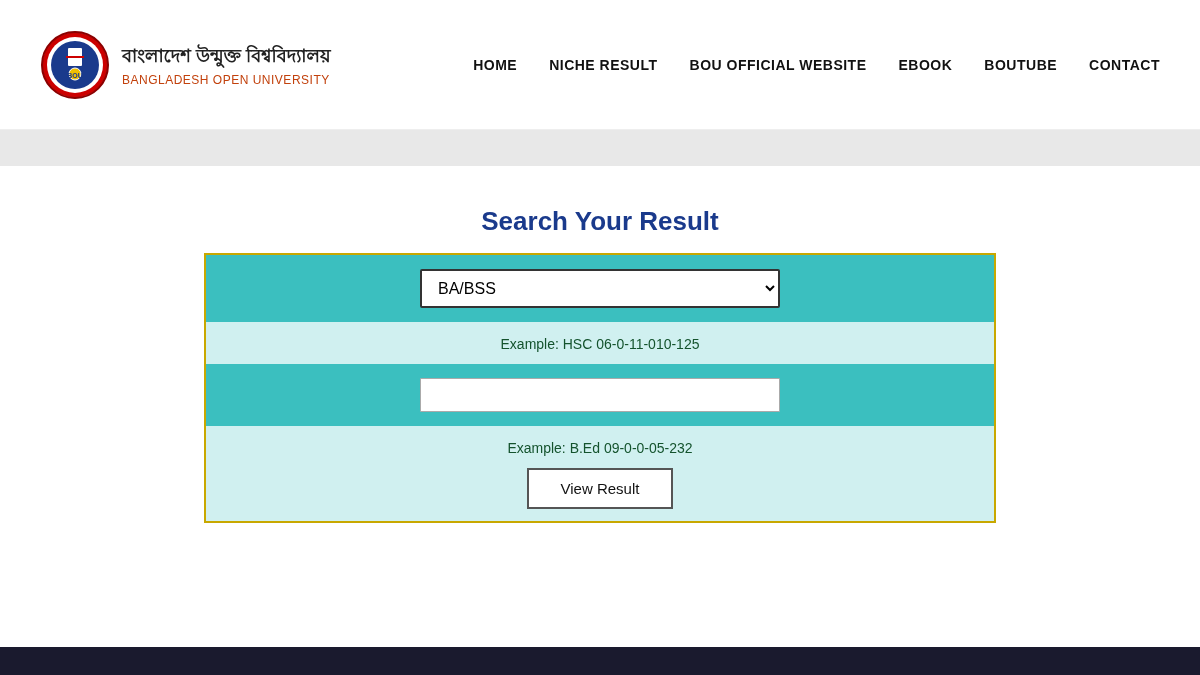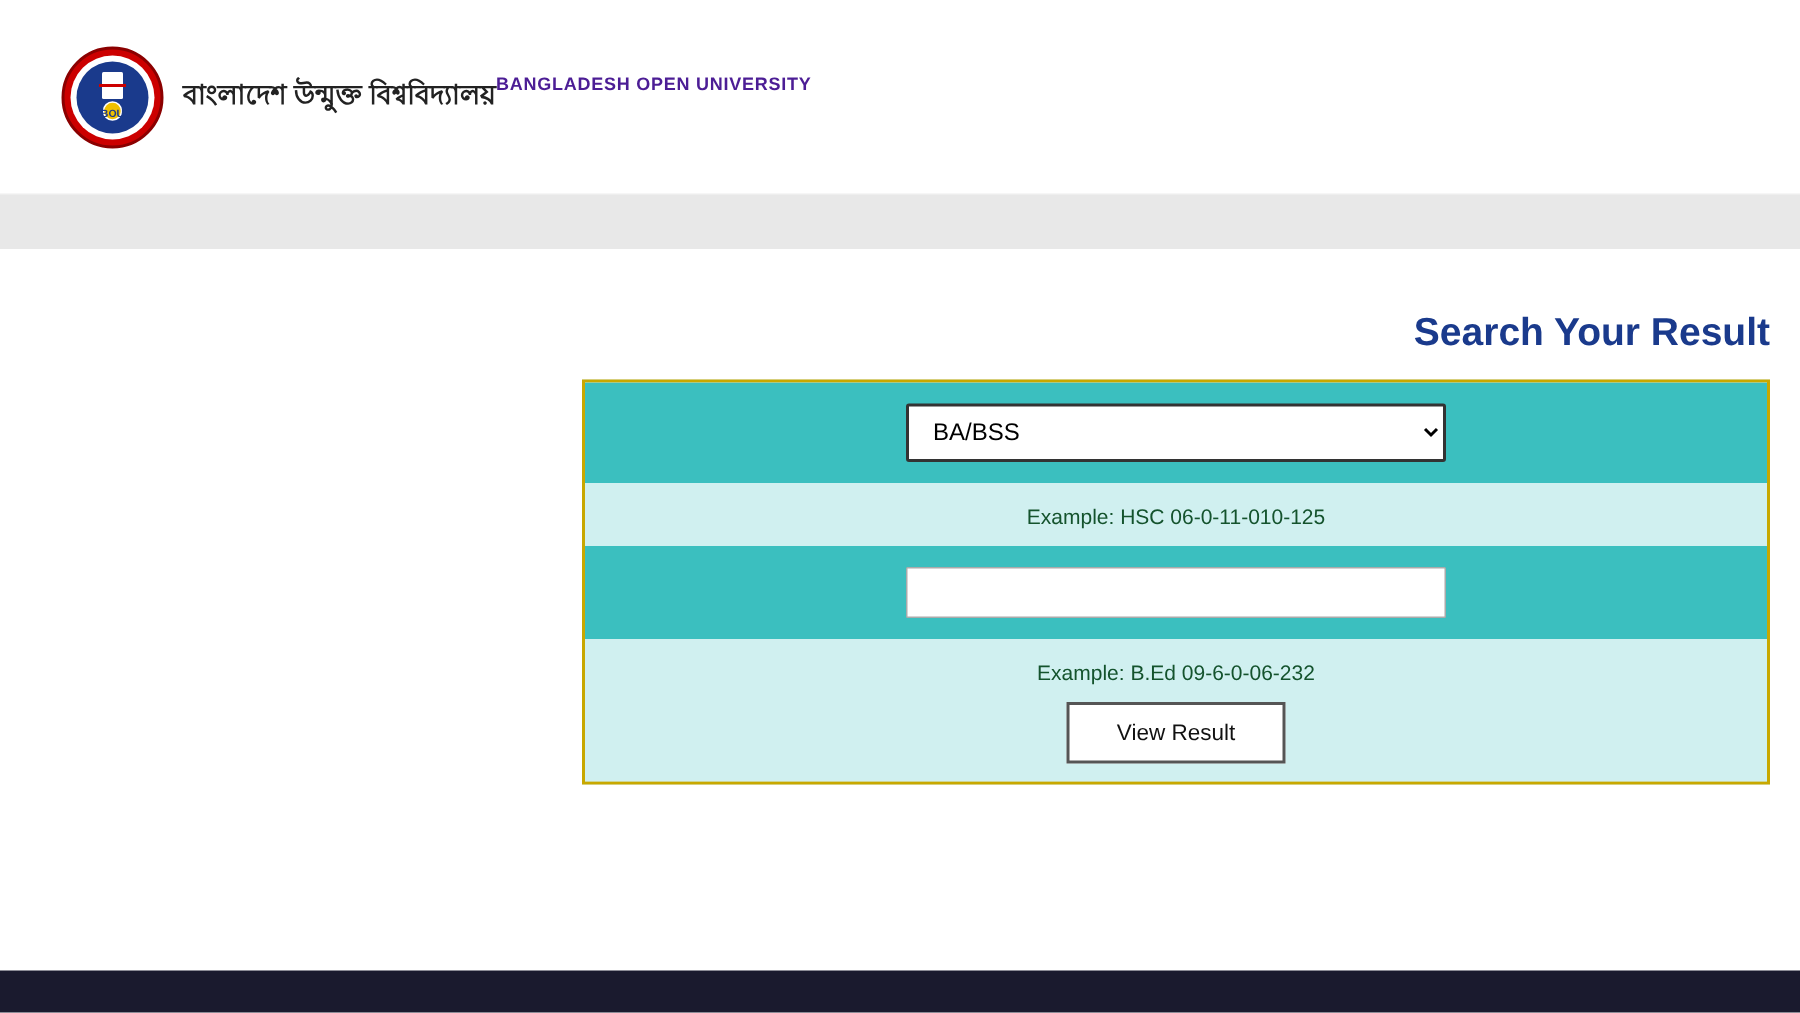--- a/index.html
+++ b/index.html
@@ -15,31 +15,31 @@
       border-bottom: 1px solid #eee;
       height: 130px;
     }
     .logo-area {
       display: flex;
       align-items: center;
       gap: 12px;
     }
     .logo-text {
       display: flex;
-      flex-direction: row;
+      flex-direction: column;
     }
     .logo-bengali {
       font-size: 18px;
       font-weight: bold;
       color: #222;
     }
     .logo-english {
       font-size: 12px;
-      font-weight: bold;
-      color: #4c1d95;
+      font-weight: normal;
+      color: #c2410c;
       letter-spacing: 0.5px;
     }
     .nav {
       display: flex;
       align-items: center;
       gap: 32px;
     }
     .nav a {
       text-decoration: none;
       color: #111;
@@ -52,21 +52,21 @@
     .gray-bar {
       background: #e8e8e8;
       height: 36px;
       width: 100%;
     }
 
     
     .main-content {
       display: flex;
       flex-direction: column;
-      align-items: flex-end;
+      align-items: center;
       padding: 40px 20px 20px;
     }
 
     .page-title {
       font-size: 26px;
       font-weight: bold;
       color: #1a3a8c;
       margin-bottom: 16px;
     }
 
@@ -167,20 +167,28 @@
       <text x="35" y="48" text-anchor="middle" font-size="7" font-weight="bold" fill="#1a3a8c">BOU</text>
 
       <circle cx="35" cy="35" r="33" fill="none" stroke="#8b0000" stroke-width="2"></circle>
     </svg>
     <div class="logo-text">
       <span class="logo-bengali">বাংলাদেশ উন্মুক্ত বিশ্ববিদ্যালয়</span>
       <span class="logo-english">BANGLADESH OPEN UNIVERSITY</span>
     </div>
   </div>
 
+  <nav class="nav">
+    <a href="#">HOME</a>
+    <a href="#">NICHE RESULT</a>
+    <a href="#">BOU OFFICIAL WEBSITE</a>
+    <a href="#">EBOOK</a>
+    <a href="#">BOUTUBE</a>
+    <a href="#">CONTACT</a>
+  </nav>
 </header>
 
 <div class="gray-bar"></div>
 
 <main class="main-content">
   <h2 class="page-title">Search Your Result</h2>
 
   <div class="search-container">
 
     <div class="row-teal">
@@ -198,19 +206,19 @@
 
     <div class="row-light">
       <span class="example-text">Example: HSC 06-0-11-010-125</span>
     </div>
 
     <div class="row-teal">
       <input type="text" class="reg-input" placeholder="" style="">
     </div>
 
     <div class="row-light">
-      <span class="example-text">Example: B.Ed  09-6-0-06-232</span>
+      <span class="example-text">Example: B.Ed  09-0-0-05-232</span>
       <button class="view-result-btn">View Result</button>
     </div>
   </div>
 </main>
 
 <div class="footer-bar"></div>
 
 </body></html>

